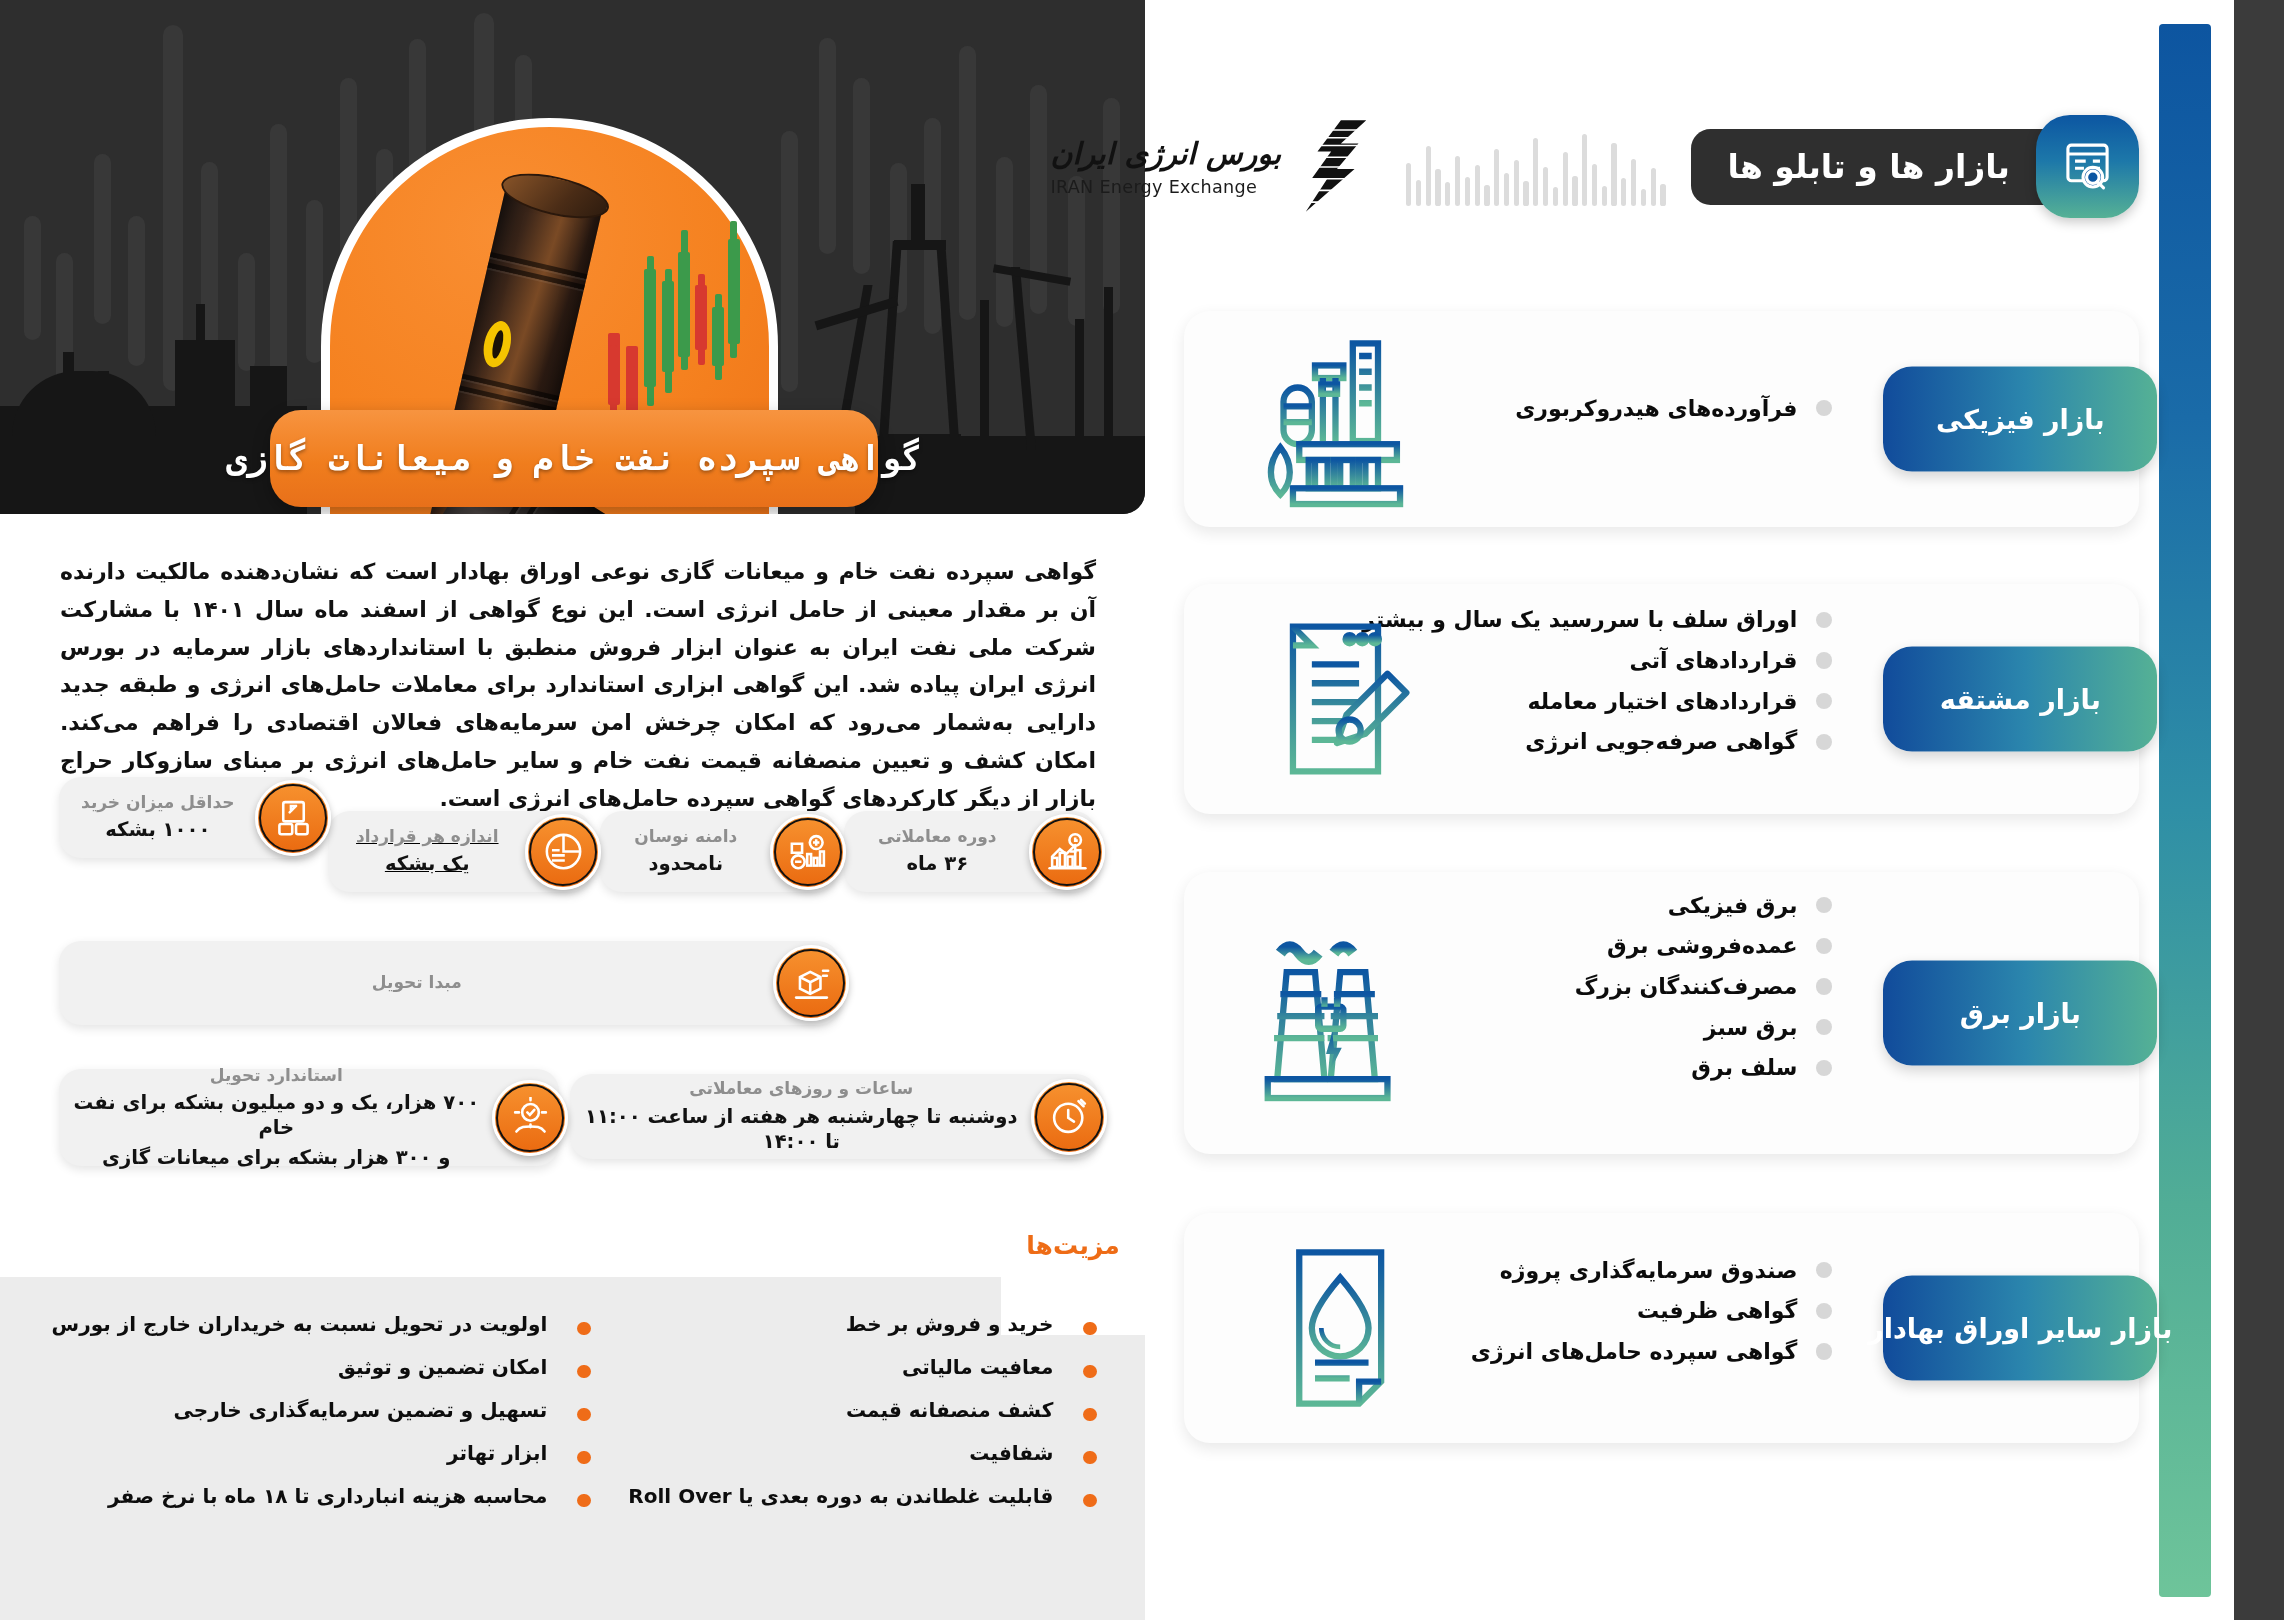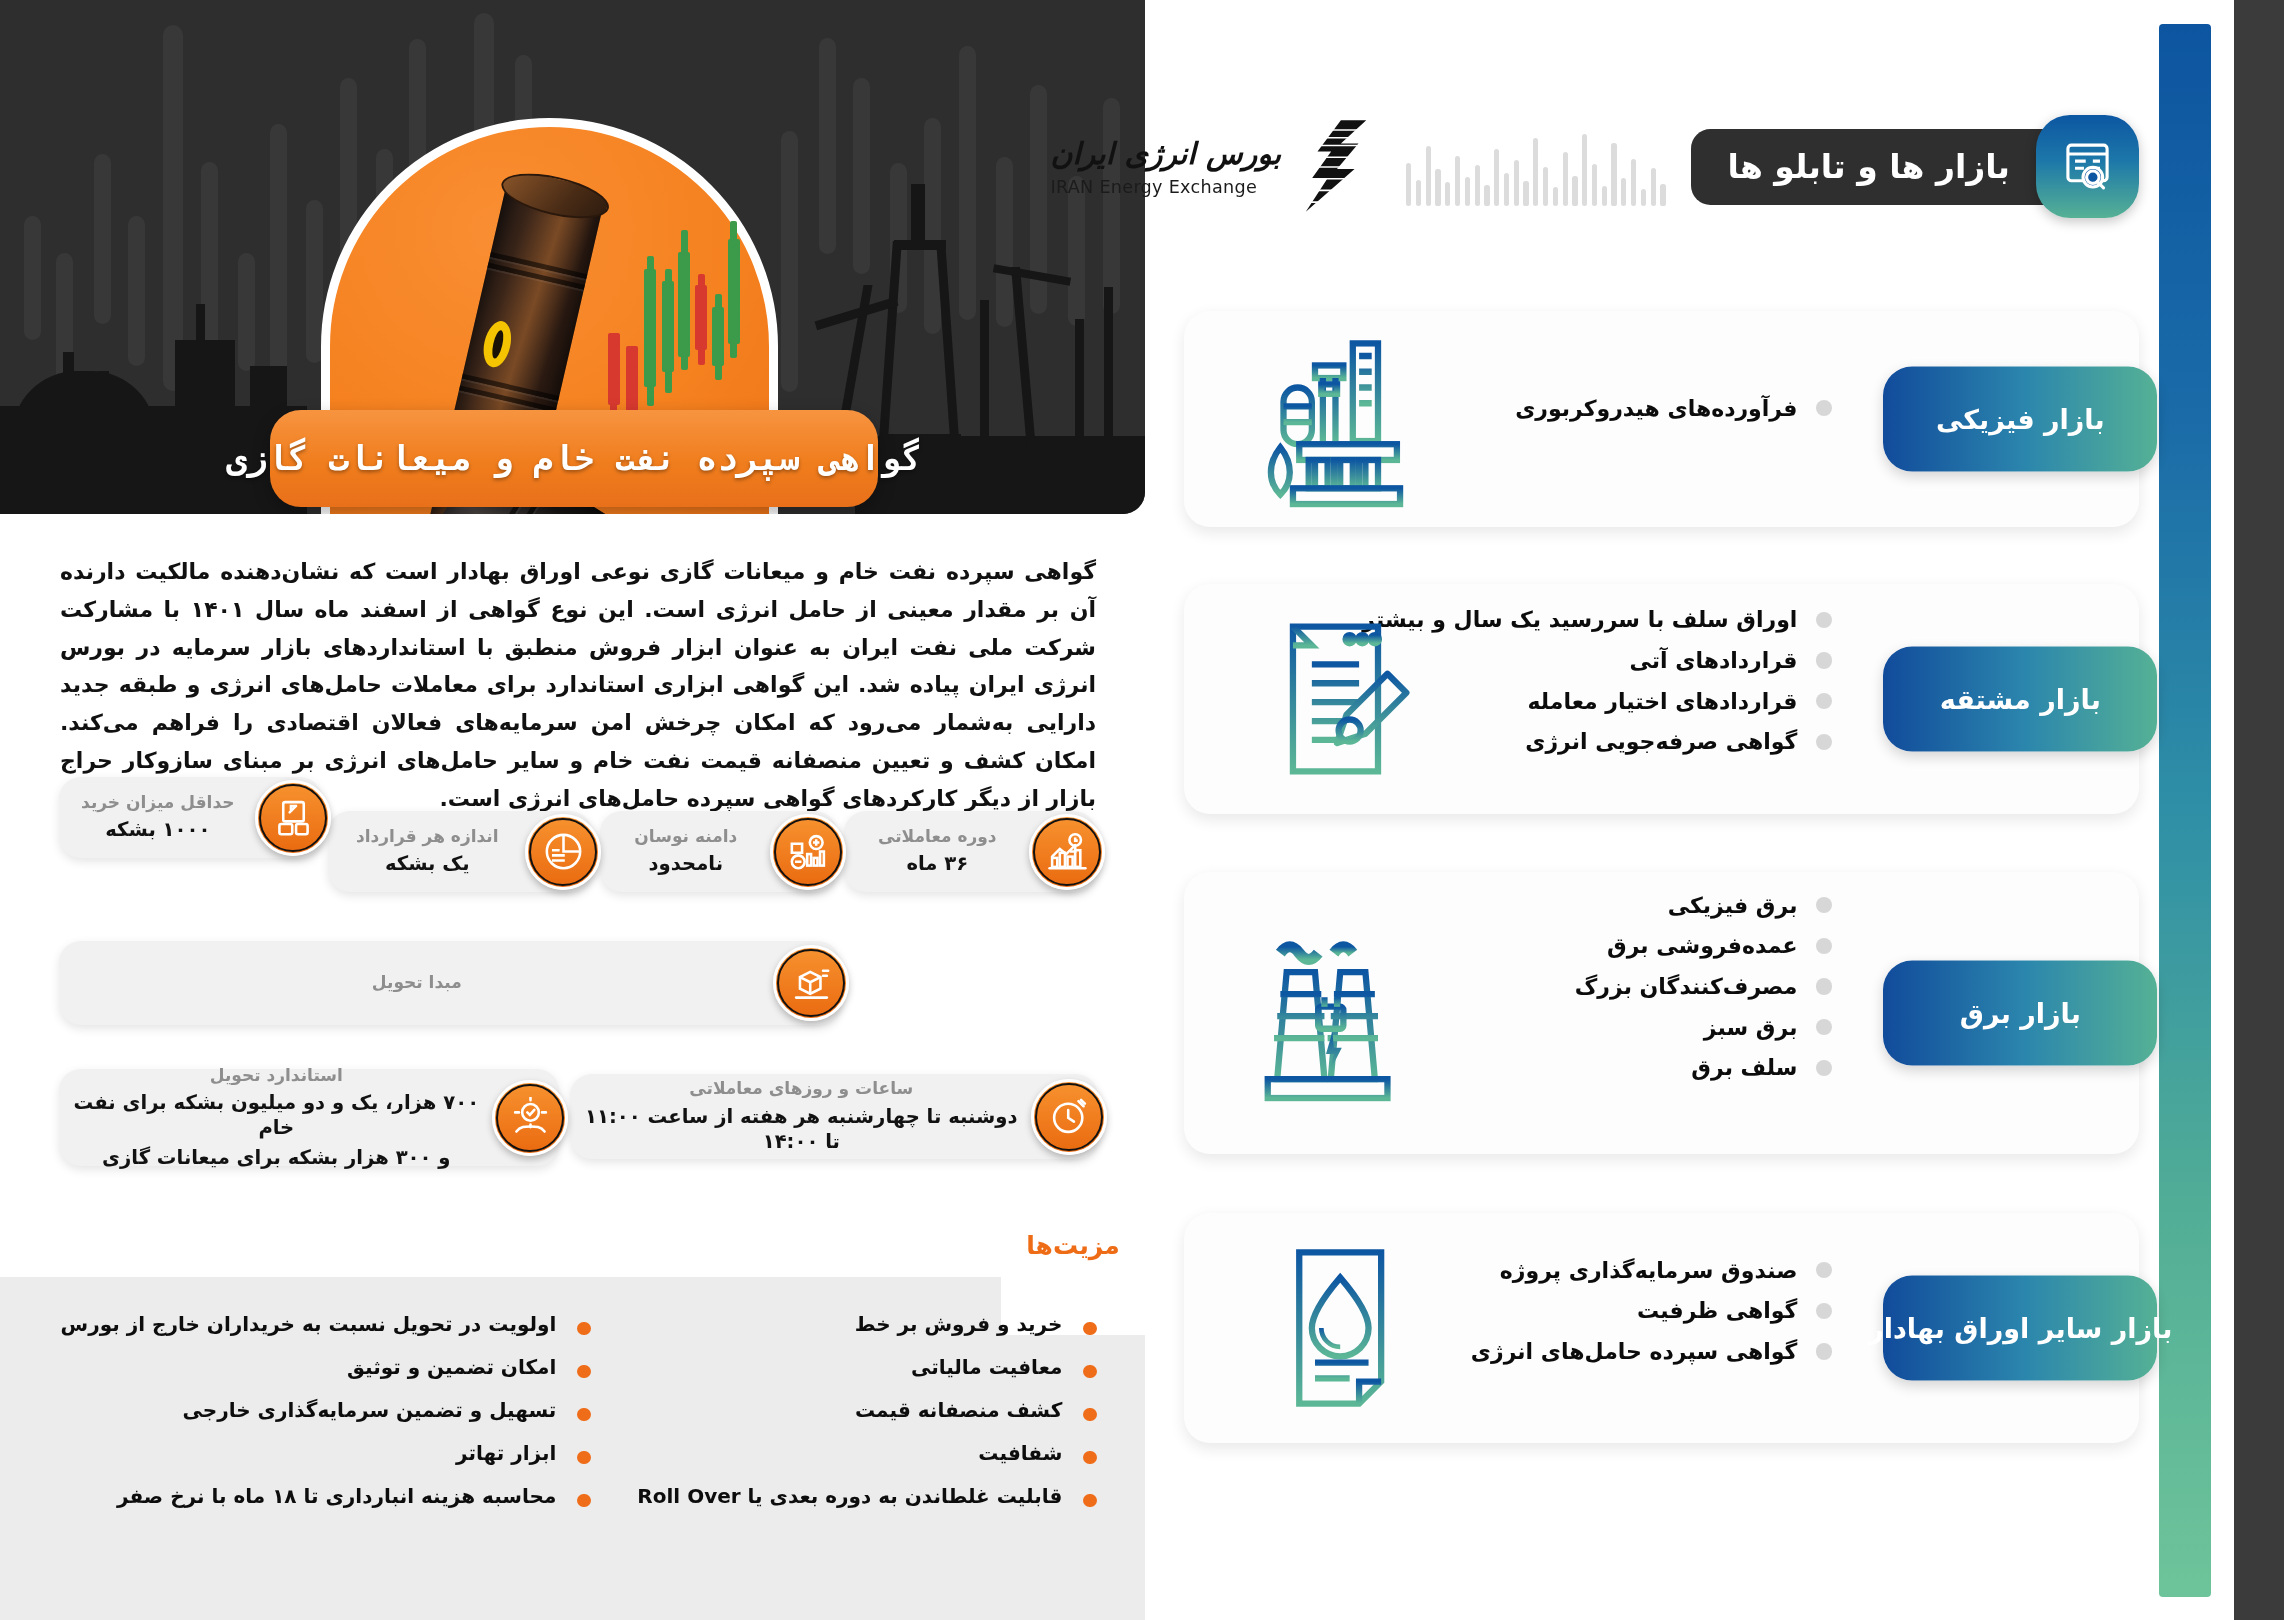--- a/index.html
+++ b/index.html
@@ -170,21 +170,21 @@
     width: 144px; height: 118px;
     background: #fff;
     border-radius: 17px 17px 0 0;
     display: flex; align-items: flex-start; justify-content: center;
     padding-top: 14.4px;
   }
   #adv-tab span { color: #ee6c16; font-size: 25px; font-weight: bold; }
   .adv-col { position: absolute; top: 34px; }
   .adv-item {
     display: flex; align-items: flex-start;
-    gap: 21px;
+    gap: 30px;
     margin-bottom: 17px;
     direction: rtl;
   }
   .adv-item .dot {
     width: 13.7px; height: 13.7px; border-radius: 50%;
     background: #ef6c18; flex: 0 0 auto; margin-top: 10.5px;
   }
   .adv-item .t { color: #0d0d0d; font-size: 20px; font-weight: bold; line-height: 1.3; white-space: nowrap; }
 
   
@@ -397,21 +397,21 @@
         <rect x="50" y="32" width="6" height="22"></rect>
         <path d="M6 20h16v14H6z"></path>
       </svg>
     </div>
     <div class="txt">
       <div class="lbl">دامنه نوسان</div>
       <div class="val">نامحدود</div>
     </div>
   </div>
 
-  <div class="chip" style="left:328px; top:811px; width:264px; height:81px;">
+  <div class="chip" style="left:328px; top:811px; width:264px; height:81px;text-decoration:underline;">
     <div class="ic">
       <svg viewBox="0 0 64 64" fill="none" stroke="#fff" stroke-width="4">
         <path d="M32 6a26 26 0 100 52 26 26 0 000-52z"></path>
         <path d="M32 6v26h26"></path>
         <path d="M14 38h20M14 46h20M14 30h12"></path>
       </svg>
     </div>
     <div class="txt">
       <div class="lbl">اندازه هر قرارداد</div>
       <div class="val">یک بشکه</div>

